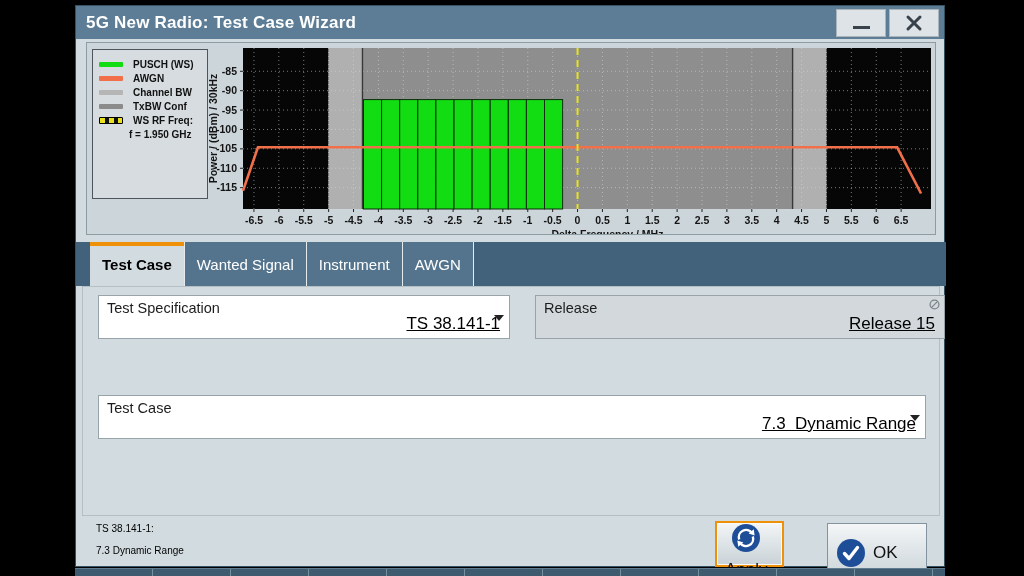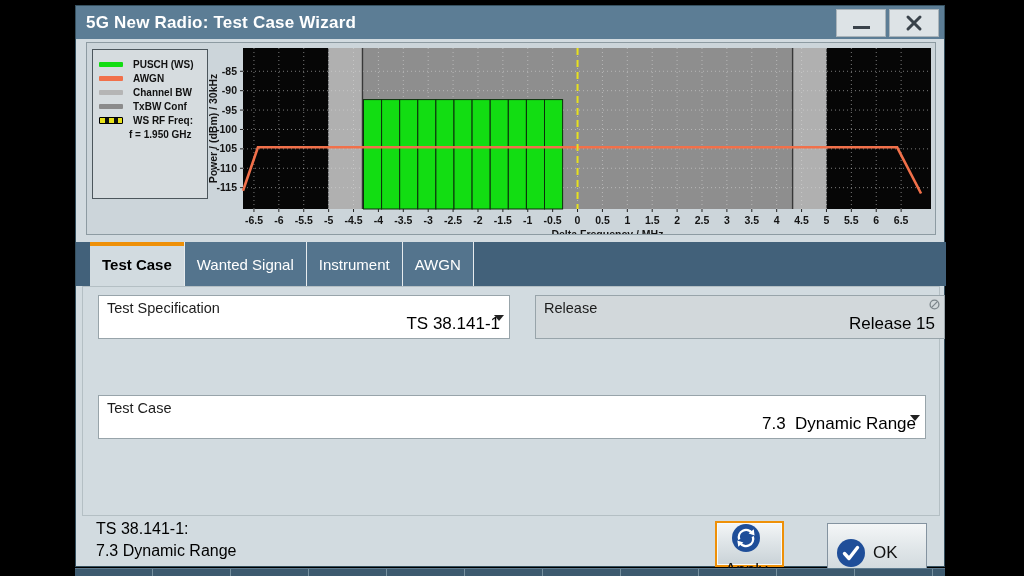--- a/index.html
+++ b/index.html
@@ -37,28 +37,28 @@
   .tab{display:flex;align-items:center;padding:0 12px;font-size:15px;color:#fff;cursor:pointer;
     background:#54748d;border-right:1px solid #e6ebee;position:relative;}
   .tab.active{background:#d2dbe0;color:#000;font-weight:bold;border-right:1px solid #e6ebee;}
   .tab.active::before{content:"";position:absolute;left:0;top:0;width:100%;height:4px;background:#ee9008;}
 
   
   .panel{position:absolute;left:6px;top:280px;width:858px;height:230px;background:#d2dbe0;
     border:1px solid #b4bfc4;box-sizing:border-box;}
   .field{position:absolute;height:44px;background:#fff;border:1px solid #98a4aa;box-sizing:border-box;cursor:pointer;}
   .field .flabel{position:absolute;left:8px;top:4px;font-size:14.5px;color:#1c1c1c;}
-  .field .fvalue{position:absolute;right:9px;bottom:4px;font-size:17px;color:#000;white-space:pre;}
+  .field .fvalue{position:absolute;right:9px;bottom:4px;font-size:17px;color:#000;white-space:pre;text-decoration:underline;}
   .field .drop{position:absolute;right:5px;top:19px;width:0;height:0;
     border-left:5px solid transparent;border-right:5px solid transparent;border-top:6px solid #222;}
   .field.disabled{background:#d2d8db;cursor:default;}
   .noedit{position:absolute;right:4px;top:3px;}
 
   
-  .footer-status{position:absolute;left:20px;top:512px;font-size:16px;color:#000;line-height:22px;}
+  .footer-status{position:absolute;left:20px;top:512px;font-size:10px;color:#000;line-height:22px;}
   .btn{position:absolute;height:60px;display:flex;align-items:center;gap:7px;padding:0 14px 0 8px;
     background:linear-gradient(#f4f6f7,#dfe5e8 45%,#c9d2d7);border:1px solid #8493a0;
     box-sizing:border-box;cursor:pointer;font-size:17px;color:#111;}
   .btn .circ{flex:none;}
   .btn.apply{left:639px;top:515px;border:2px solid #ee9008;box-shadow:inset 0 0 0 1px #f8fafb;height:46px;flex-direction:column;}
   .btn.ok{left:751px;top:517px;width:100px;}
 
   
   .taskbar{position:absolute;left:75px;top:568px;width:870px;height:8px;background:#3d5a6f;
     border-top:1px solid #5d7a8e;box-sizing:border-box;

